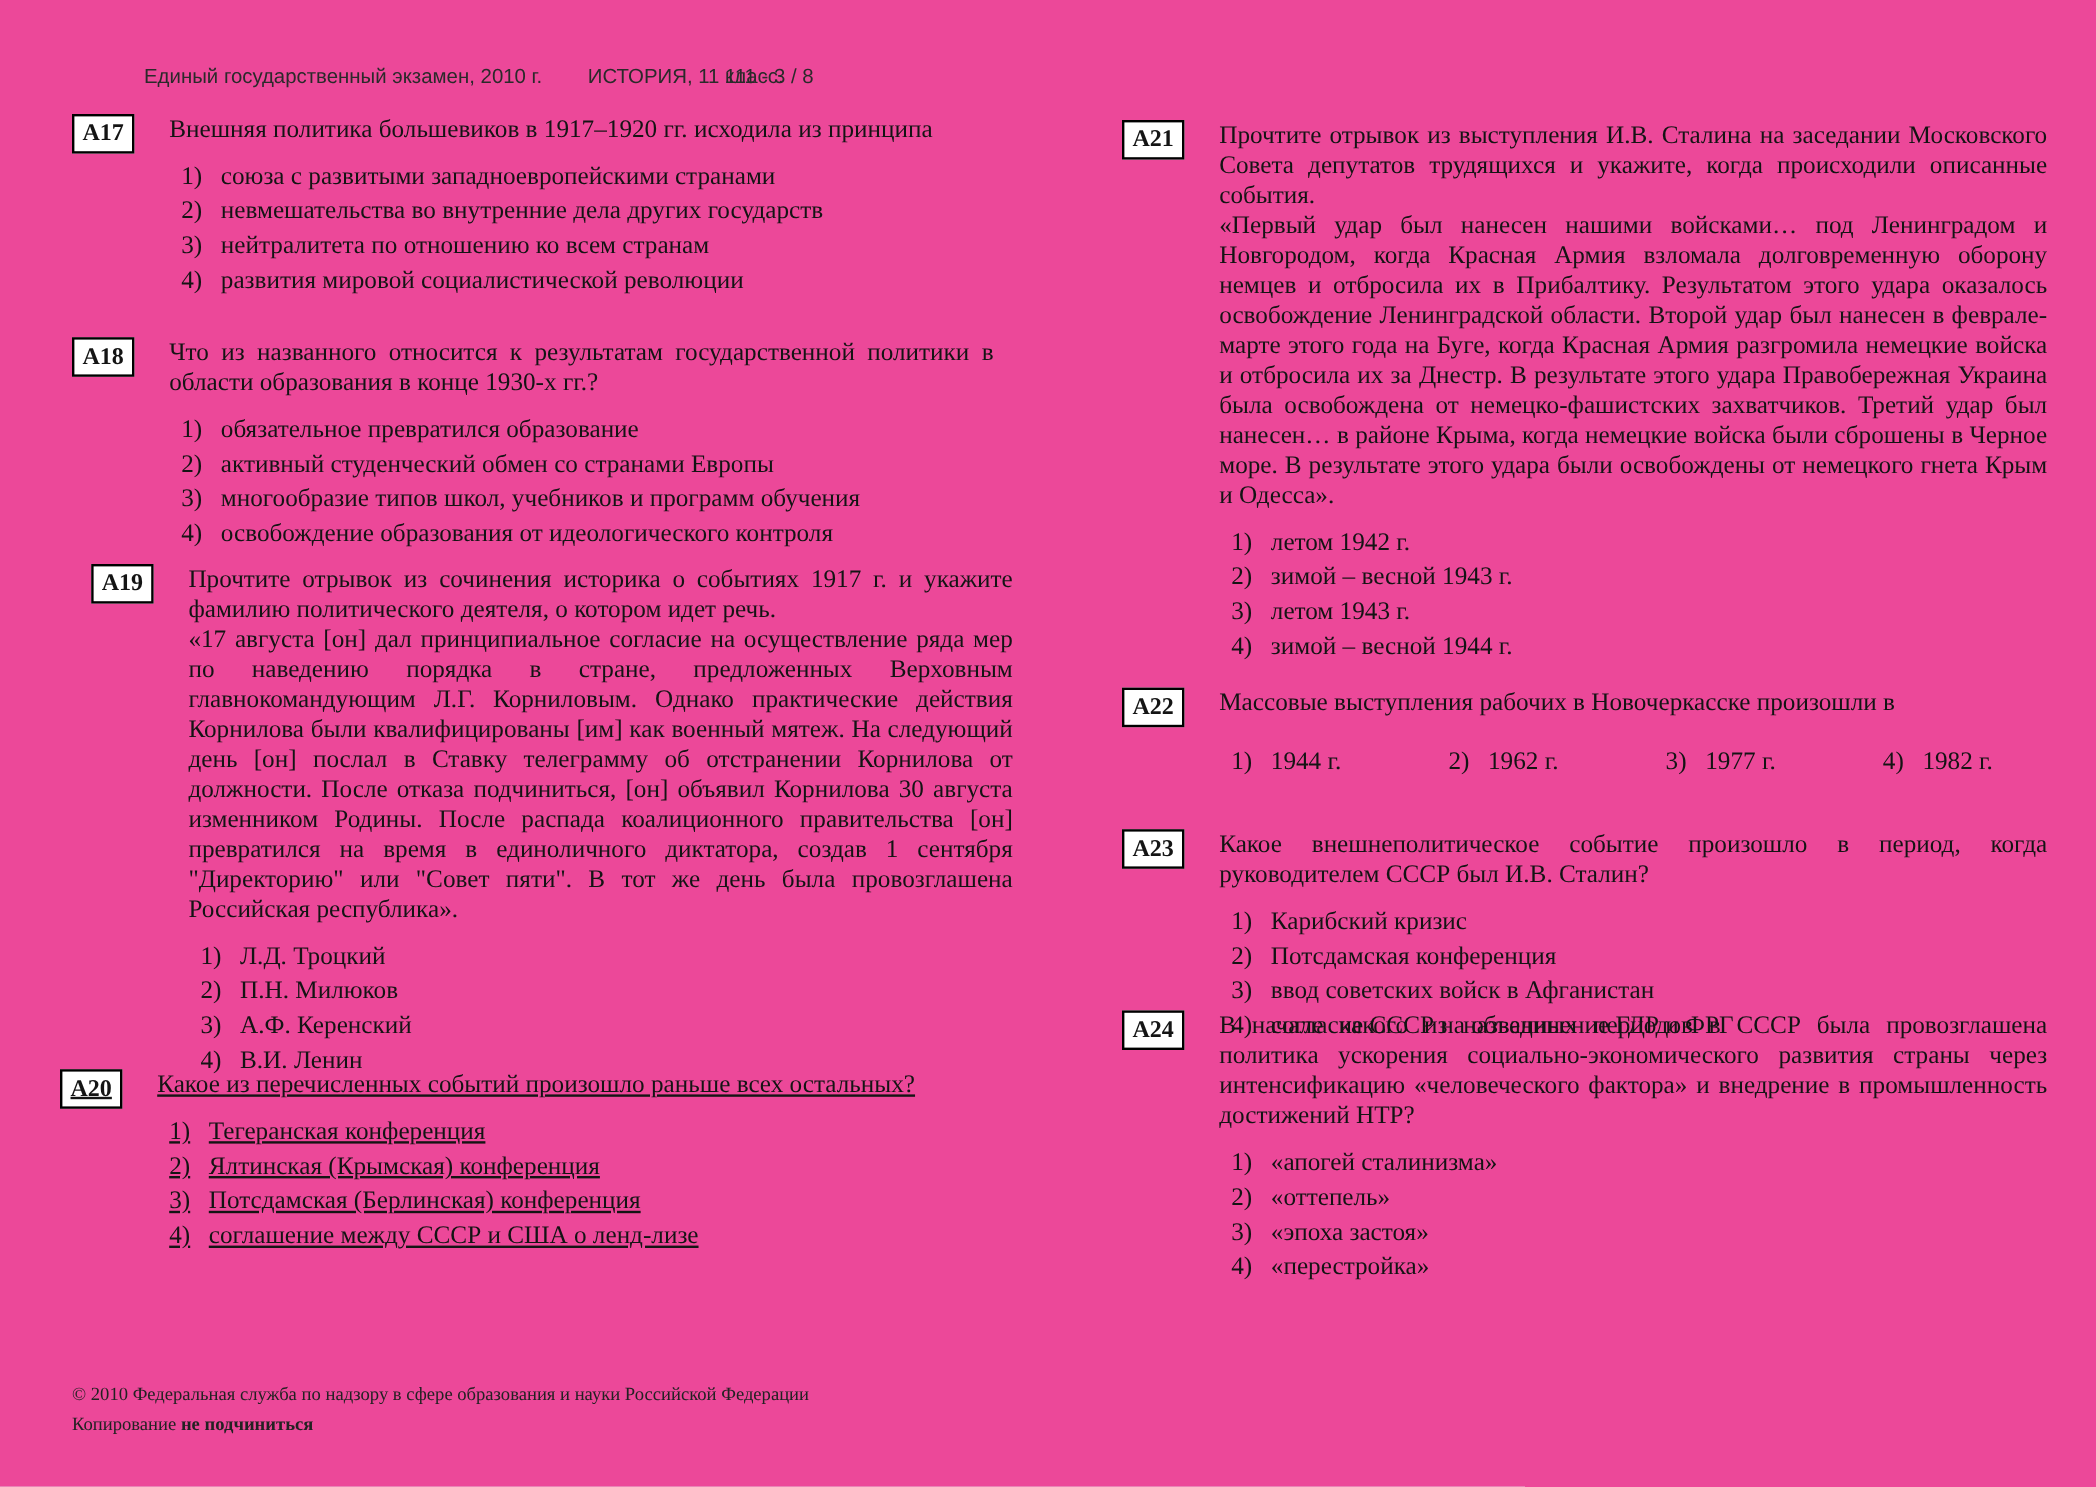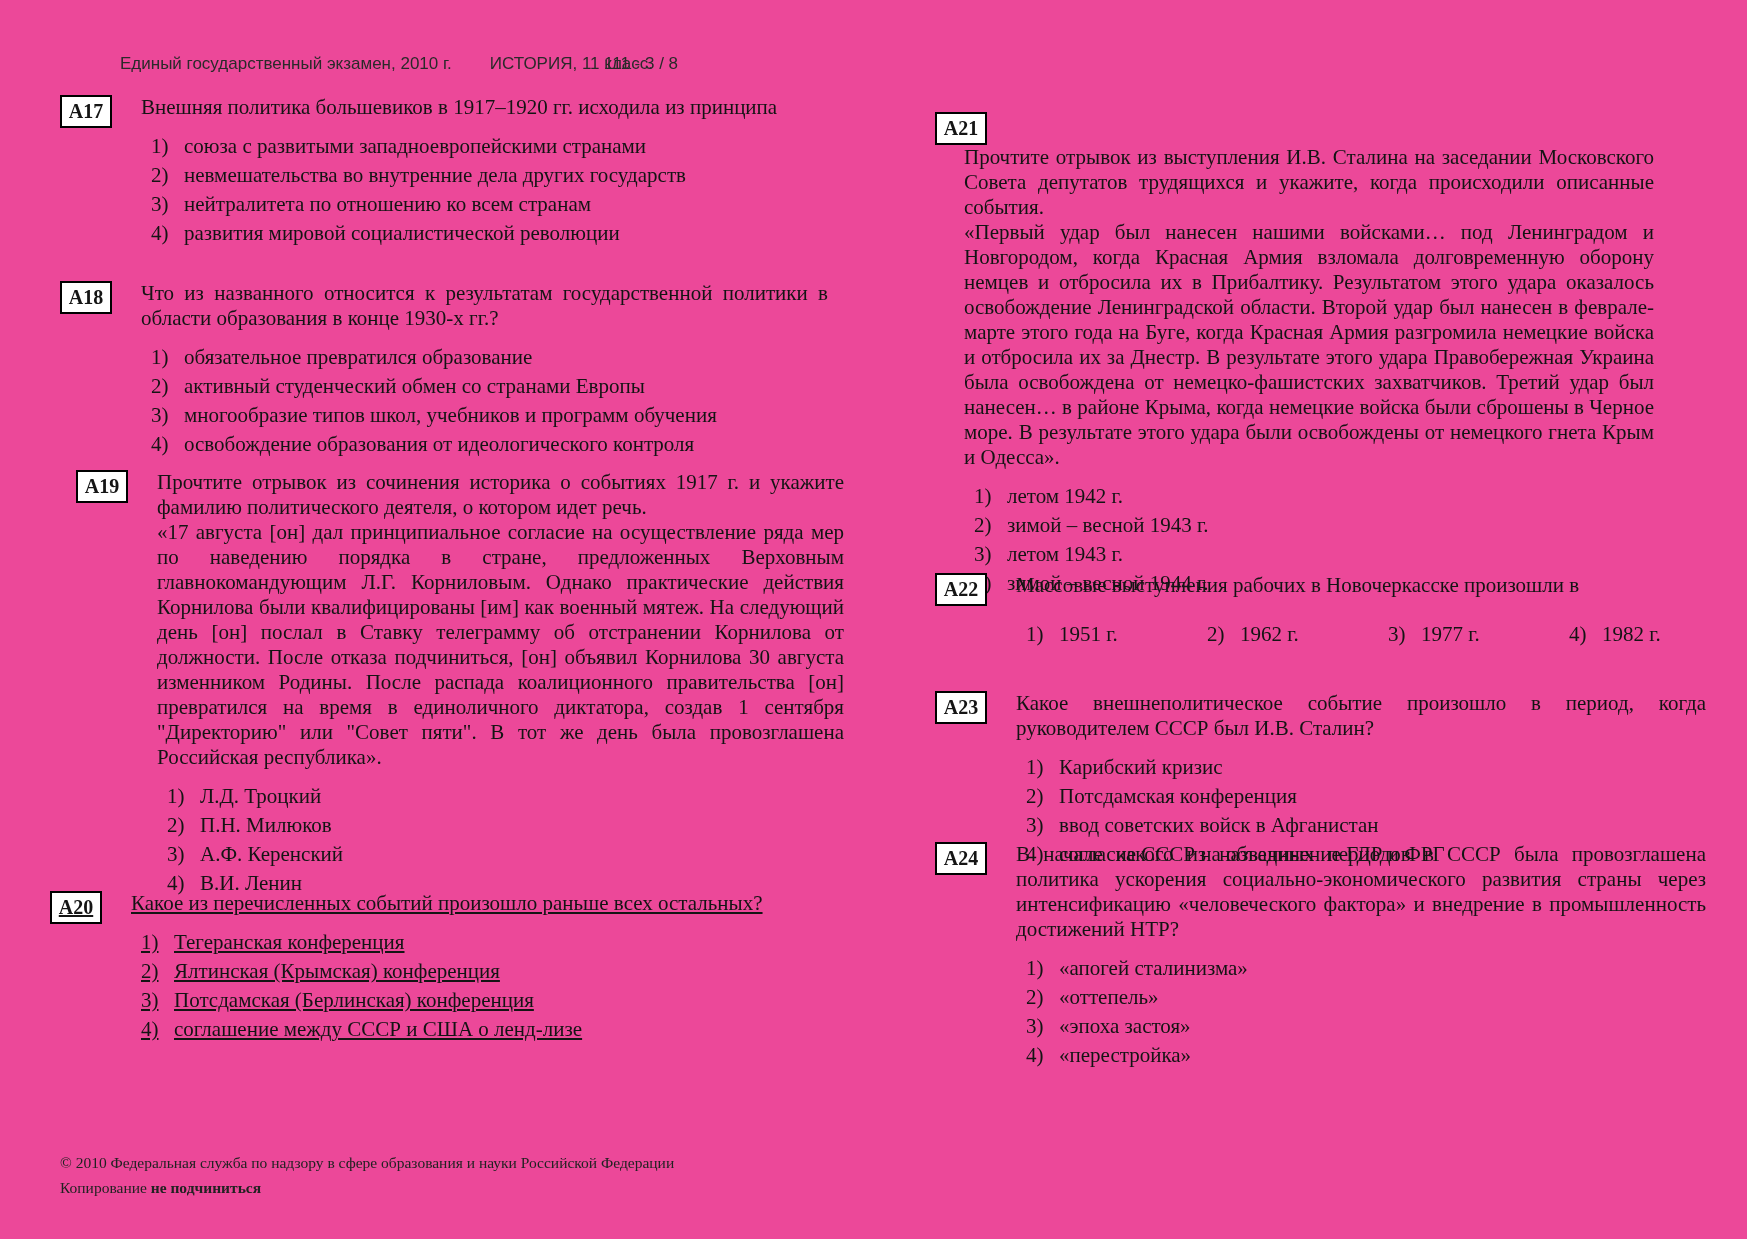--- a/index.html
+++ b/index.html
@@ -149,21 +149,21 @@
             <span>Потсдамская (Берлинская) конференция</span>
           </li>
         <li>
             <span class="num">4)</span>
             <span>соглашение между СССР и США о ленд-лизе</span>
           </li>
       </ol>
     </div>
   </div>
 
-  <div class="question col-right" style="left:935px; top:112px;flex-direction:column;">
+  <div class="question col-right" style="left:935px; top:100px;">
     <div class="qlabel">А21</div>
     <div class="qbody">
       <p class="qtext">Прочтите отрывок из выступления И.В. Сталина на заседании Московского Совета депутатов трудящихся и укажите, когда происходили описанные события.</p>
       <p class="passage">«Первый удар был нанесен нашими войсками… под Ленинградом и Новгородом, когда Красная Армия взломала долговременную оборону немцев и отбросила их в Прибалтику. Результатом этого удара оказалось освобождение Ленинградской области. Второй удар был нанесен в феврале-марте этого года на Буге, когда Красная Армия разгромила немецкие войска и отбросила их за Днестр. В результате этого удара Правобережная Украина была освобождена от немецко-фашистских захватчиков. Третий удар был нанесен… в районе Крыма, когда немецкие войска были сброшены в Черное море. В результате этого удара были освобождены от немецкого гнета Крым и Одесса».</p>
       <ol class="options">
         <li>
             <span class="num">1)</span>
             <span>летом 1942 г.</span>
           </li>
         <li>
@@ -182,21 +182,21 @@
     </div>
   </div>
 
   <div class="question col-right" style="left:935px; top:573px;justify-content:space-between;">
     <div class="qlabel">А22</div>
     <div class="qbody">
       <p class="qtext">Массовые выступления рабочих в Новочеркасске произошли в</p>
       <ol class="options horizontal">
         <li>
             <span class="num">1)</span>
-            <span>1951 г.</span>
+            <span>1944 г.</span>
           </li>
         <li>
             <span class="num">2)</span>
             <span>1962 г.</span>
           </li>
         <li>
             <span class="num">3)</span>
             <span>1977 г.</span>
           </li>
         <li>

